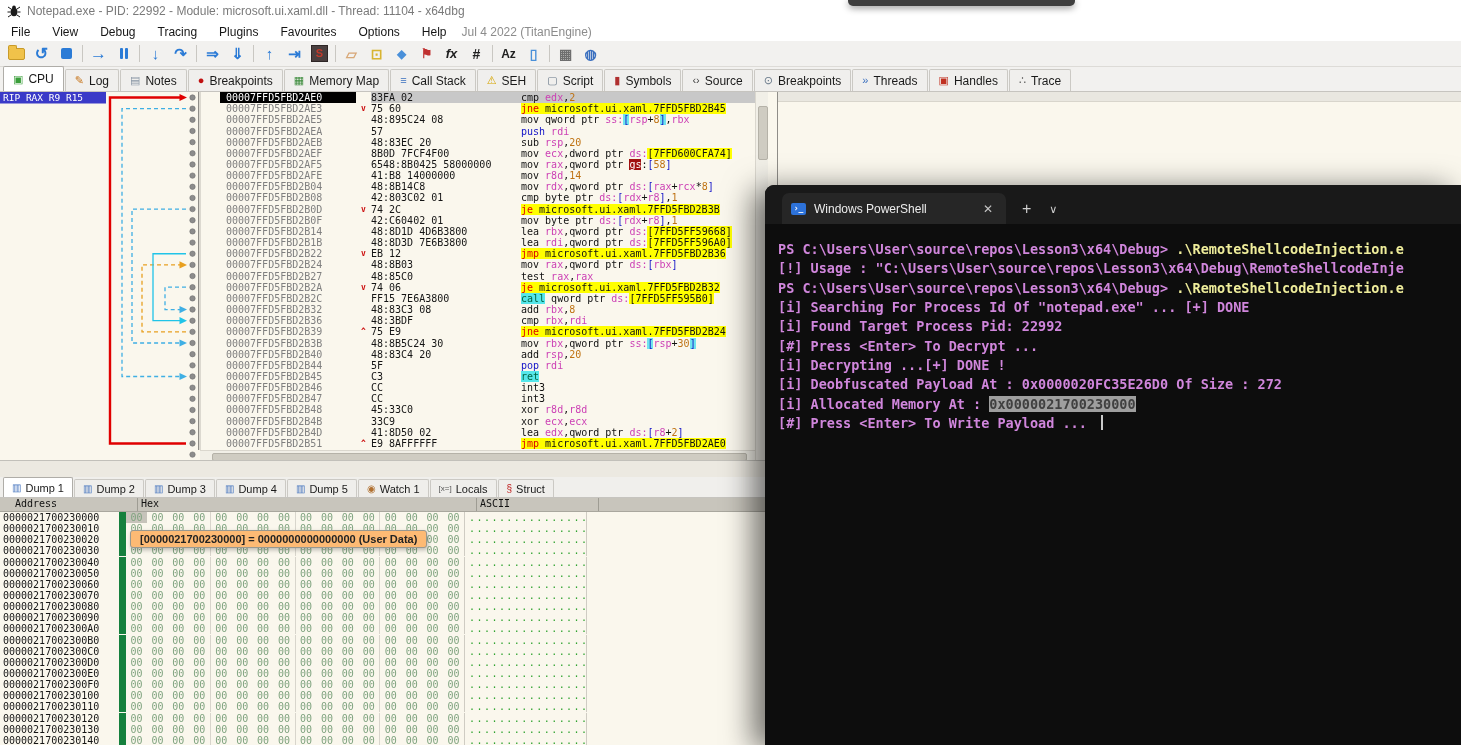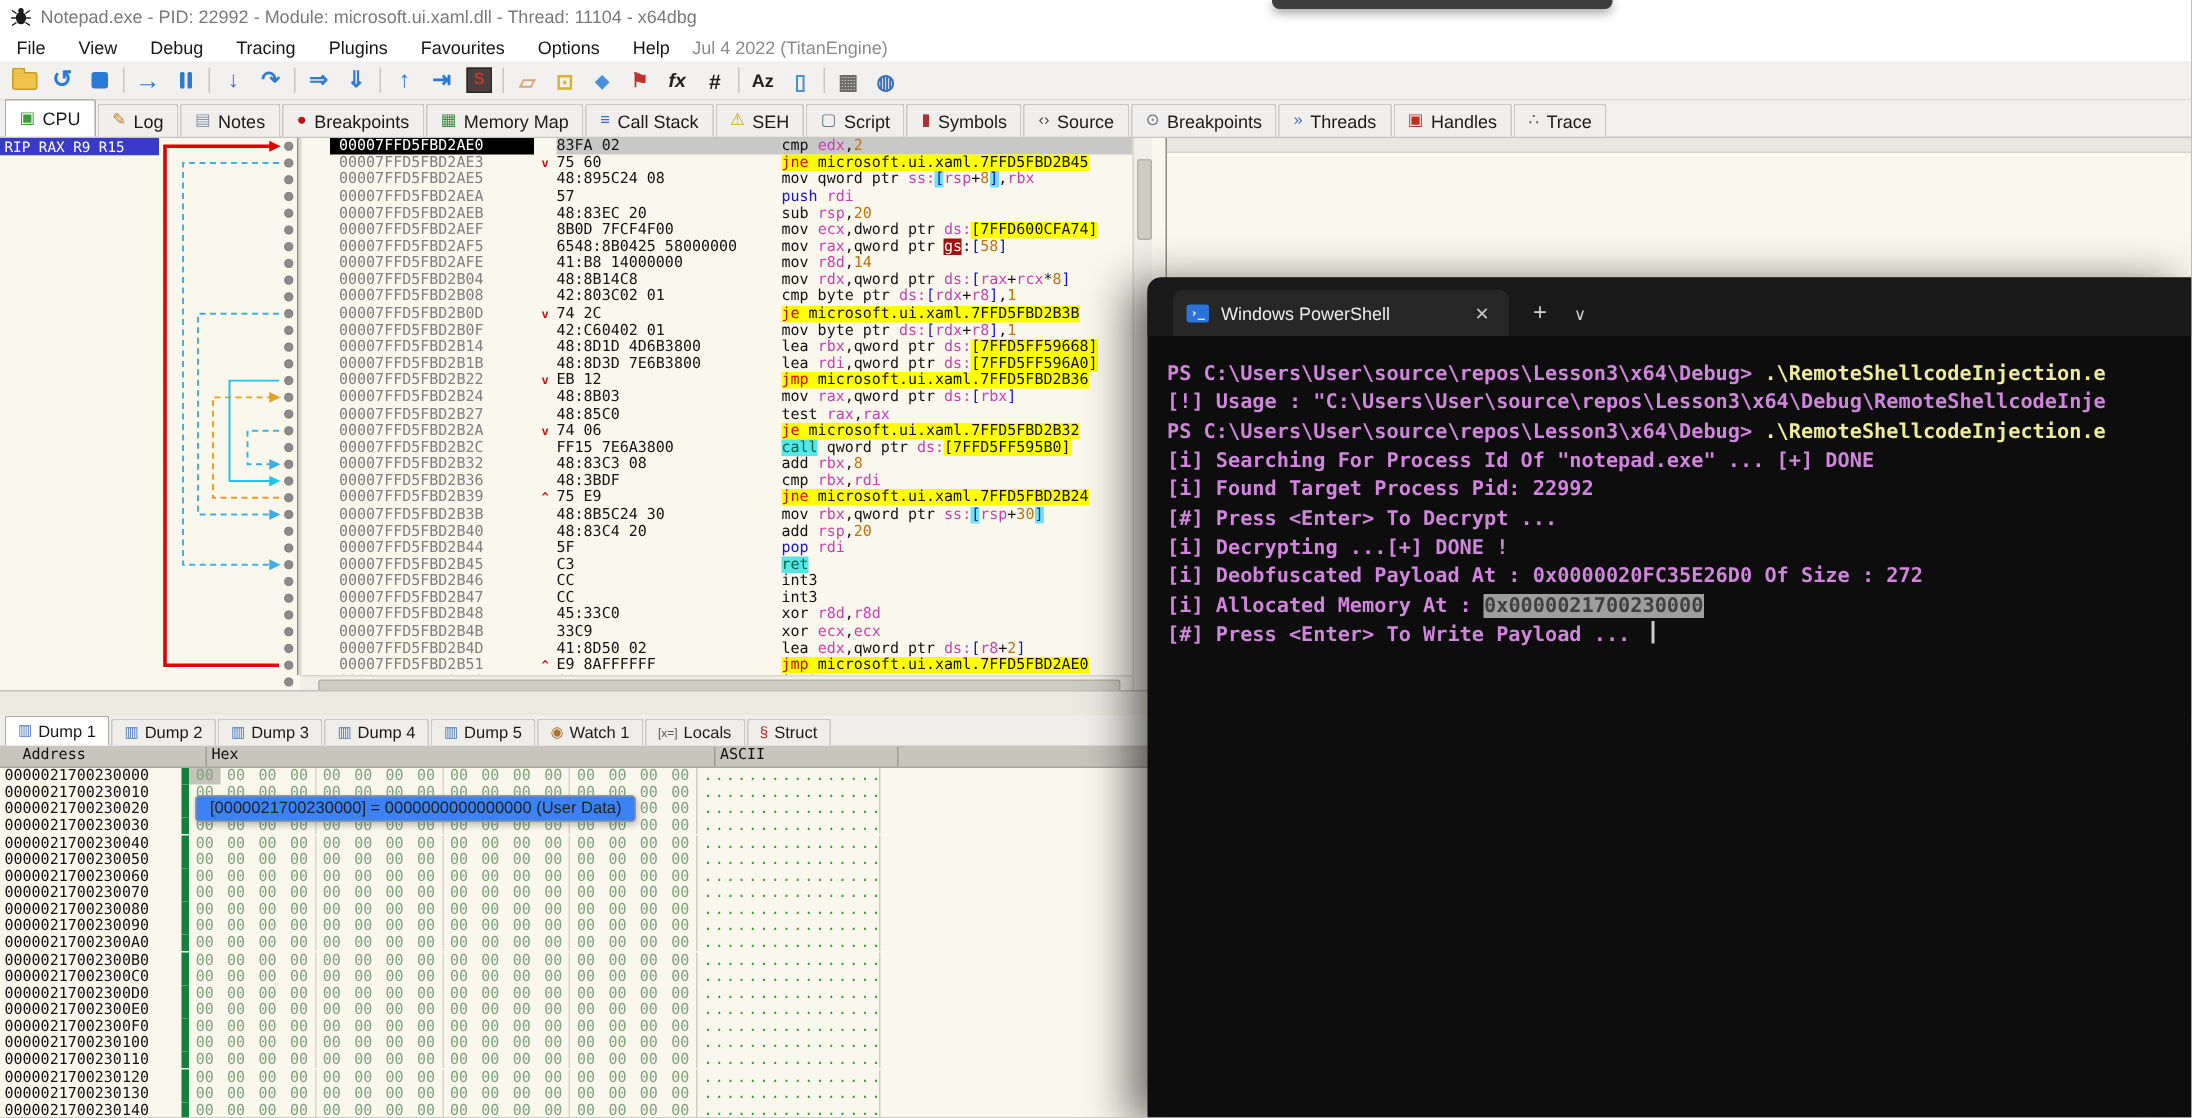--- a/index.html
+++ b/index.html
@@ -61,29 +61,29 @@
   .dtab.active{background:#FFFFFF;height:19px;border-color:#AFADA8;}
   .dtab .ic{margin-right:4px;font-size:10px;line-height:1;}
   .dtab .ic.txtic{font-size:8px;color:#555;}
   .dumphead{height:13px;background:#C8C5BC;display:flex;font:10px "DejaVu Sans Mono",monospace;color:#111;
     border-bottom:1px solid #A9A79E;width:765px;padding-left:12px;}
   .dumphead .h1{width:126px;padding-left:3px;border-right:1px solid #9E9C93;box-sizing:border-box;}
   .dumphead .h2{width:339px;padding-left:3px;border-right:1px solid #9E9C93;box-sizing:border-box;}
   .dumphead .h3{width:122px;padding-left:3px;border-right:1px solid #9E9C93;box-sizing:border-box;}
   .dumpgrid{width:765px;background:#FAF7ED;}
   .hrow{display:flex;height:11.15px;font:10px "DejaVu Sans Mono",monospace;align-items:center;}
-  .ha{width:126px;flex:none;color:#141414;padding-left:3px;border-right:5px solid #15803d;box-sizing:border-box;}
+  .ha{width:126px;flex:none;color:#141414;padding-left:3px;border-right:7px solid #15803d;box-sizing:border-box;}
   .hx{width:339px;flex:none;display:flex;border-right:1px solid #CFCCC3;box-sizing:border-box;}
   .hx b{font-weight:normal;width:21.1px;text-align:center;color:#7FA37F;}
   .hx b.gsep{border-left:1px solid #D8D5CC;}
   .hx b.selbyte{background:#C6C3BA;}
   .hasc{width:122px;flex:none;color:#2FA32F;letter-spacing:1.45px;padding-left:4px;box-sizing:border-box;border-right:1px solid #CFCCC3;}
   .tooltip{position:absolute;left:130px;top:530px;height:16px;display:flex;align-items:center;padding:0 9px;
-    background:#3b82f6;border:1px solid #989890;border-radius:3px;font-size:11px;color:#222;
-    box-shadow:1px 2px 4px rgba(0,0,0,.25);z-index:5;white-space:nowrap;}
+    background:#fdba74;border:1px solid #989890;border-radius:3px;font-size:11px;color:#222;
+    box-shadow:1px 2px 4px rgba(0,0,0,.25);z-index:5;white-space:nowrap;font-weight:bold;}
   
   .topstrip{position:absolute;left:848px;top:0;width:227px;height:6px;background:#3E3E3E;
     border-radius:0 0 5px 5px;box-shadow:0 2px 7px rgba(0,0,0,.45);z-index:3;}
   .pswin{position:absolute;left:765px;top:185px;width:696px;height:560px;background:#0D0D0D;
     border-top-left-radius:9px;z-index:10;box-shadow:-12px 4px 30px rgba(0,0,0,.55);}
   .pstitle{height:39px;background:#191919;border-radius:9px 0 0 0;display:flex;align-items:flex-end;}
   .pstab{margin-left:17px;width:224px;height:31px;background:#262626;border-radius:7px 7px 0 0;
     display:flex;align-items:center;padding:0 9px;box-sizing:border-box;color:#ECECEC;font-size:12px;}
   .psicon{width:15px;height:12px;background:#2D72D9;border-radius:2px;color:#FFF;font-size:8px;font-weight:bold;
     display:flex;align-items:center;justify-content:center;margin-right:8px;font-family:"DejaVu Sans Mono",monospace;}

